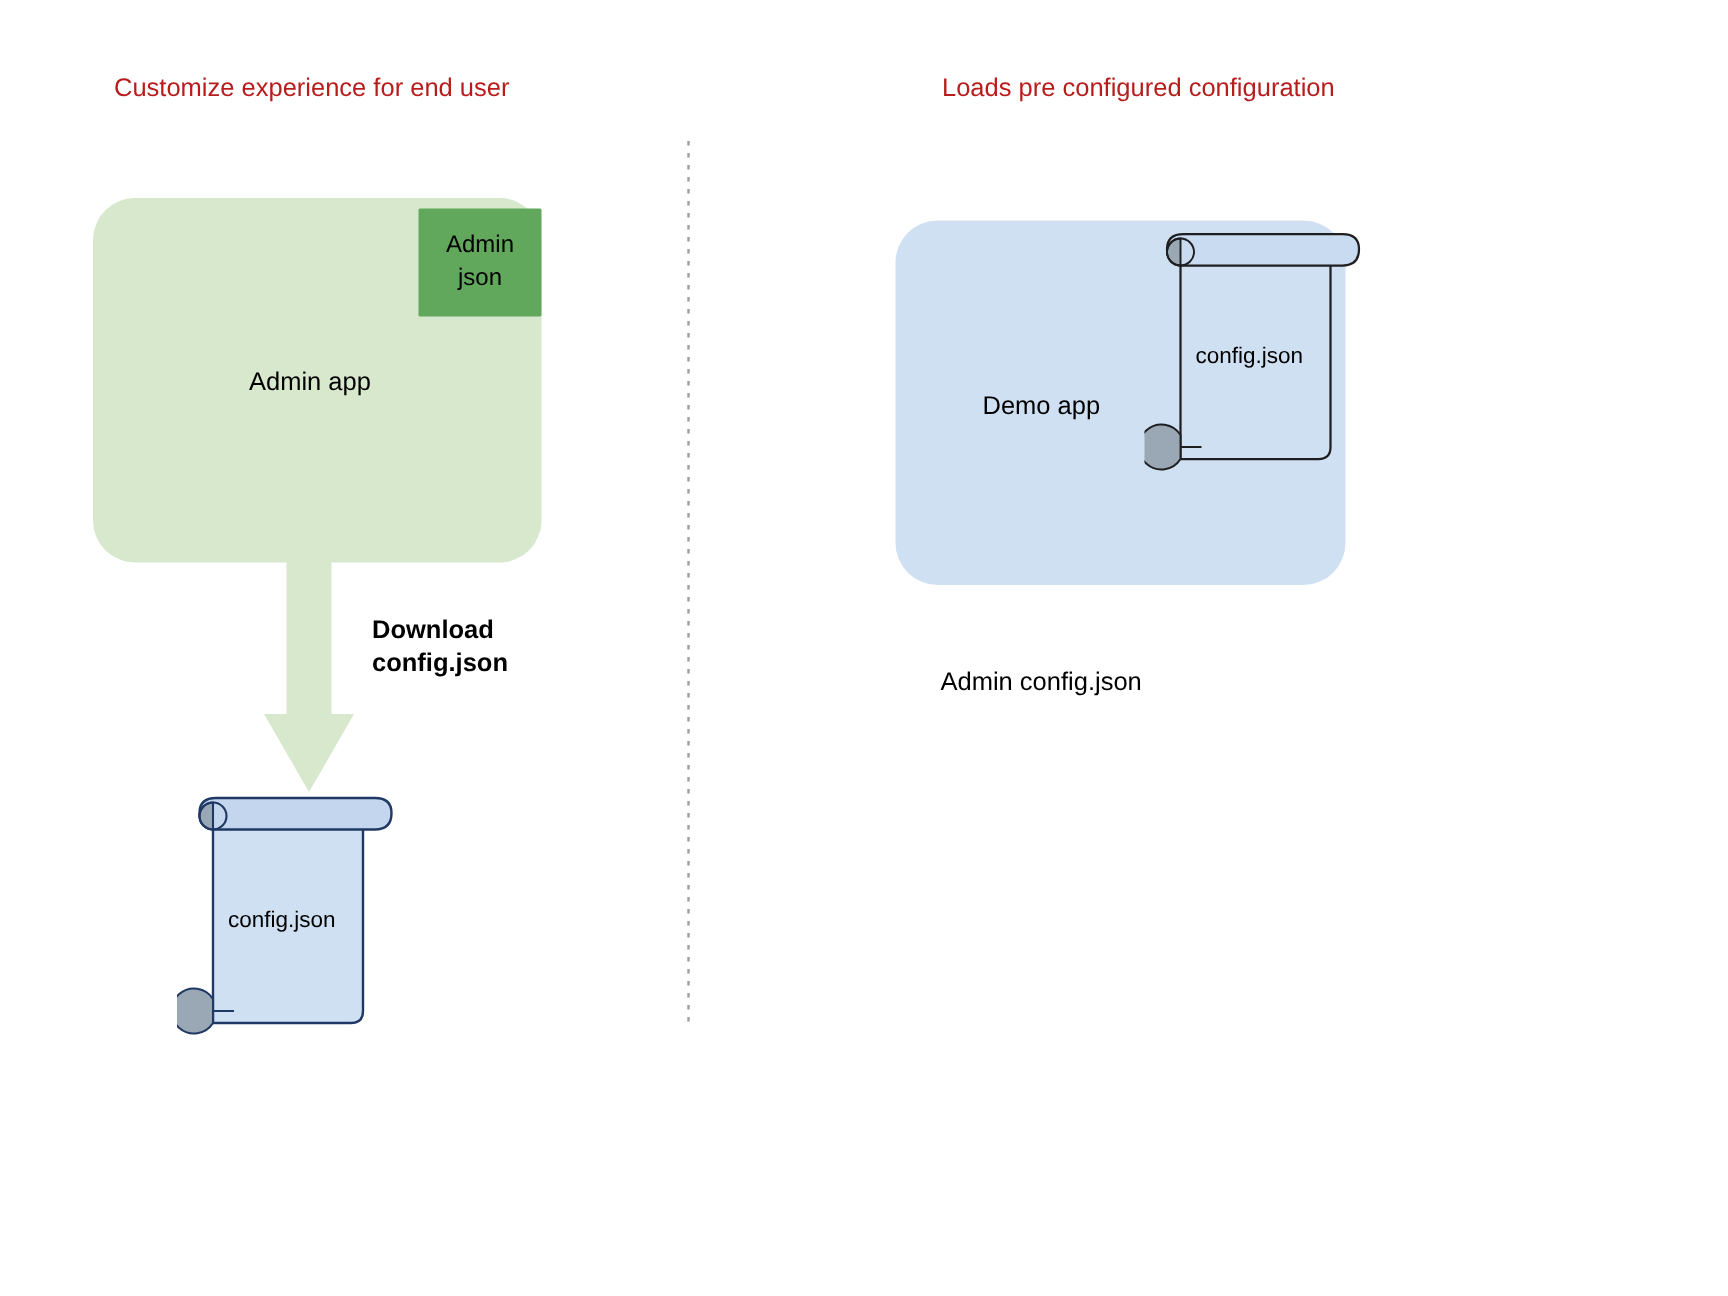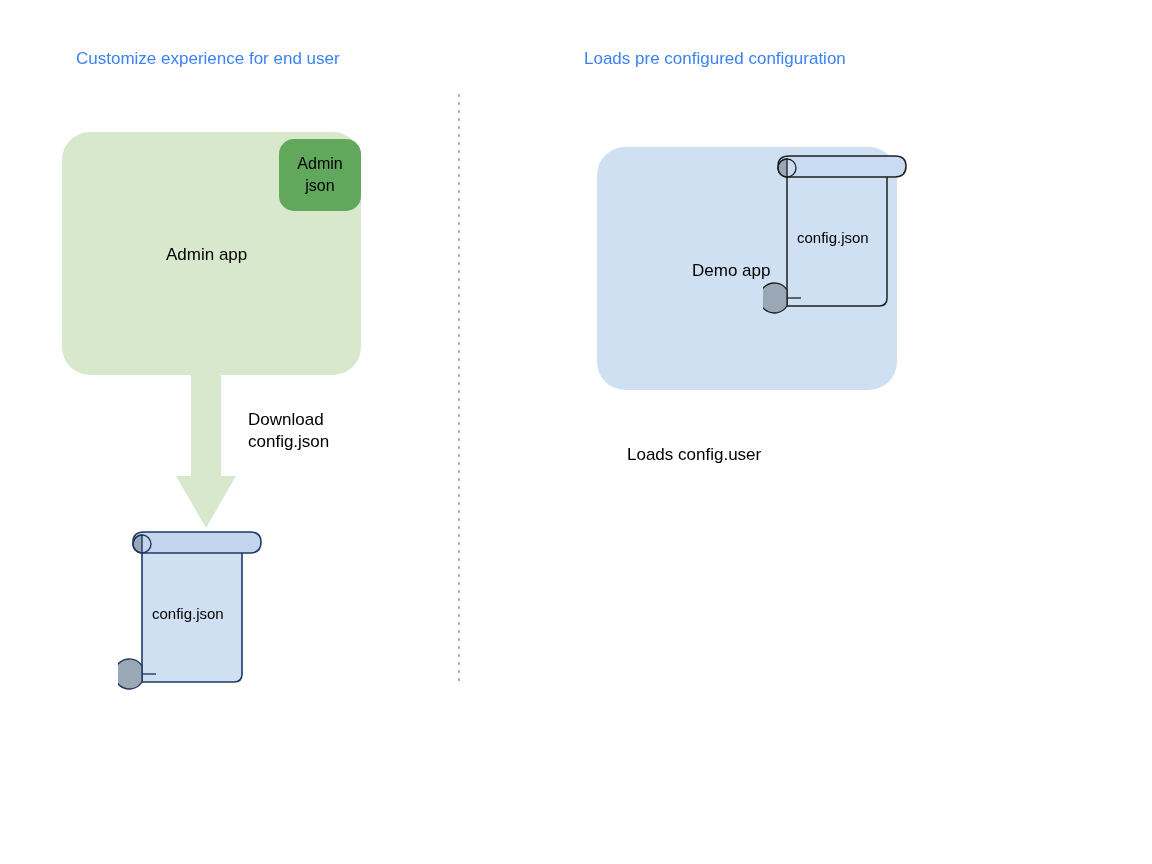--- a/index.html
+++ b/index.html
@@ -18,25 +18,25 @@
     height: 864px;
     background: #ffffff;
     overflow: hidden;
   }
 
   
   .col-title {
     position: absolute;
     font-size: 17px;
     line-height: 20px;
-    color: #3b82f6;
+    color: #b91c1c;
     white-space: nowrap;
   }
   #title-left  { left: 76px;  top: 49px; }
-  #title-right { left: 584px; top: 49px; }
+  #title-right { left: 628px; top: 49px; }
 
   
   #divider {
     position: absolute;
     left: 458px;
     top: 94px;
     width: 2px;
     height: 592px;
   }
 
@@ -60,31 +60,31 @@
     background: #cfe0f3;
   }
   .app-label {
     position: absolute;
     font-size: 17px;
     line-height: 21px;
     color: #000000;
     white-space: nowrap;
   }
   #admin-app-label { left: 166px; top: 244px; text-align: right; }
-  #demo-app-label  { left: 692px; top: 260px; }
+  #demo-app-label  { left: 655px; top: 260px; }
 
   
   #admin-panel-badge {
     position: absolute;
     left: 279px;
     top: 139px;
     width: 82px;
     height: 72px;
     background: #61a75c;
-    border-radius: 15px;
+    border-radius: 1px;
     display: flex;
     align-items: center;
     justify-content: center;
   }
   #admin-panel-label {
     font-size: 16px;
     line-height: 22px;
     text-align: center;
     color: #000000;
   }
@@ -98,20 +98,21 @@
     height: 158px;
   }
   #download-arrow-label {
     position: absolute;
     left: 248px;
     top: 409px;
     font-size: 17px;
     line-height: 22px;
     color: #000000;
     white-space: nowrap;
+    font-weight: bold;
   }
 
   
   .scroll-doc {
     position: absolute;
   }
   #scroll-left {
     left: 118px;
     top: 526px;
     width: 150px;
@@ -200,15 +201,15 @@
     <path d="M 24 21 L 124 21 L 124 148 Q 124 156 116 156 L 24 156 Z" fill="#cfe0f3" stroke="#1f1f1f" stroke-width="1.5" stroke-linejoin="round"></path>
     <path d="M 24 140 A 15 15 0 1 0 24 156 Z" fill="#9aa7b5" stroke="#1f1f1f" stroke-width="1.3"></path>
     <path d="M 24 148 L 38 148" stroke="#1f1f1f" stroke-width="1.3" fill="none"></path>
     <path d="M 26 6 L 132 6 Q 143 6 143 16 Q 143 27 132 27 L 26 27 Q 15 27 15 16 Q 15 6 26 6 Z" fill="#c9dbf0" stroke="#1f1f1f" stroke-width="1.5"></path>
     <path d="M 24 9 A 9 9 0 1 0 24 27 Z" fill="#9aa7b5" stroke="#1f1f1f" stroke-width="1.3"></path>
     <circle cx="24" cy="18" r="9" fill="none" stroke="#1f1f1f" stroke-width="1.3"></circle>
   </svg>
 
   <div class="scroll-label" id="scroll-right-label">config.json</div>
 
-  <div id="loads-caption">Loads config.user</div>
+  <div id="loads-caption">Admin config.json</div>
 
 </div>
 
 </body></html>

